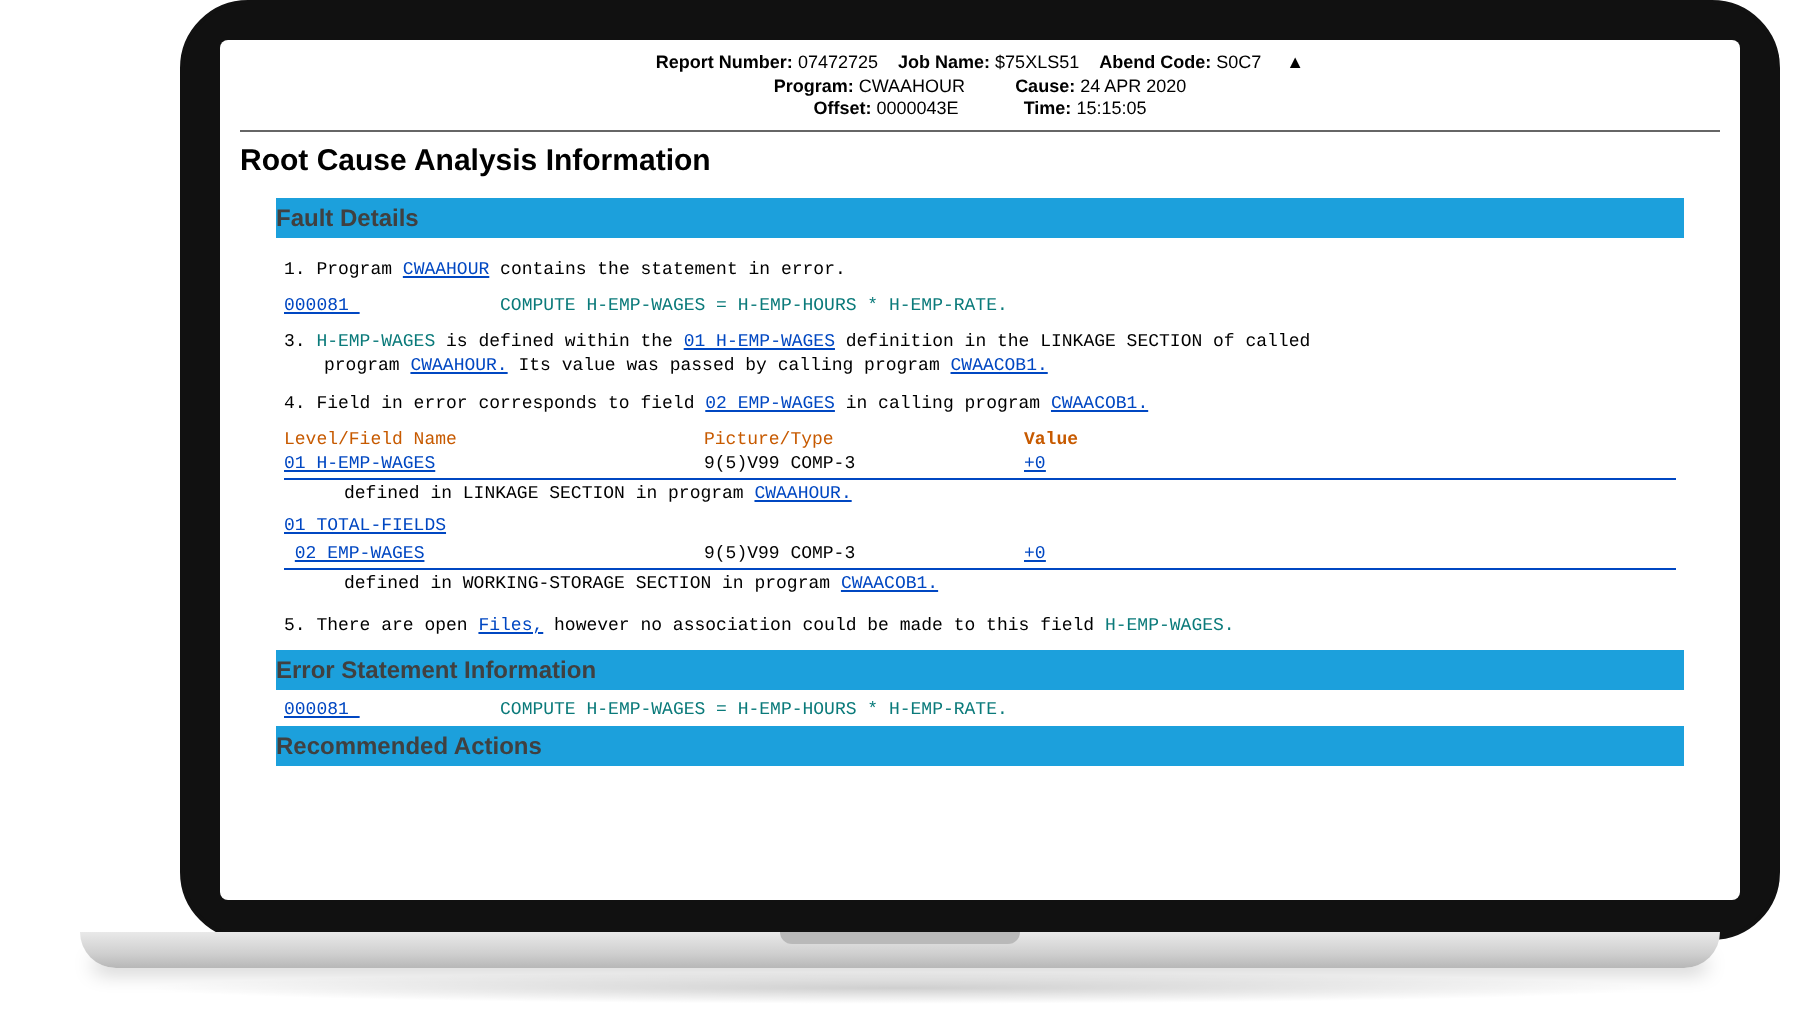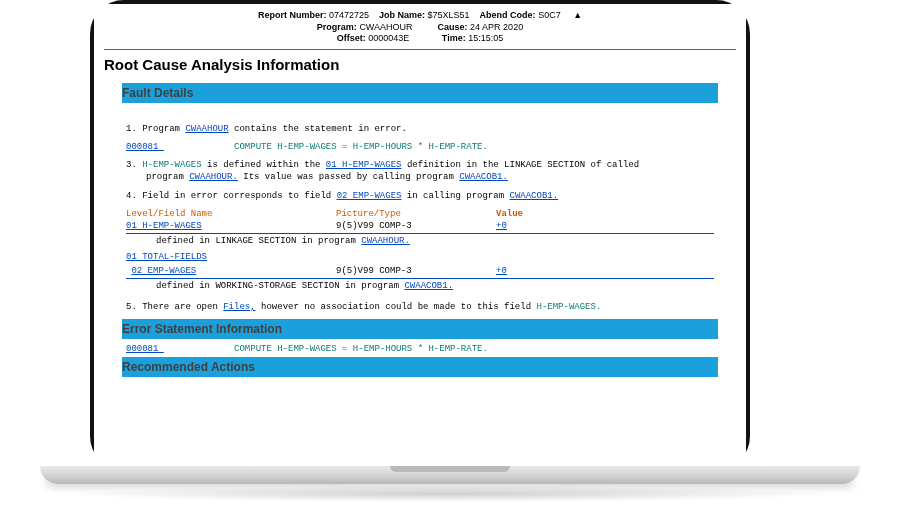--- a/index.html
+++ b/index.html
@@ -15,27 +15,27 @@
     width: 900px;
     height: 516px;
     position: relative;
     background: #fff;
   }
   
   .laptop {
     position: absolute;
     left: 90px;
     top: 0px;
-    width: 660px;
+    width: 800px;
     height: 470px;
     border: 2px solid #111;
     border-radius: 34px;
     background: #111;
     box-sizing: border-box;
-    padding: 2px;
+    padding: 18px;
   }
   .screen {
     width: 100%;
     height: 100%;
     background: #fff;
     border-radius: 4px;
     overflow: hidden;
     position: relative;
   }
   .base {
@@ -93,21 +93,21 @@
   }
   .section-bar {
     background: #1ca0dc;
     color: #404040;
     font-weight: bold;
     font-size: 12px;
     padding: 3px 0;
     margin: 0 18px;
   }
   .body {
-    margin: 20px 22px 0 22px;
+    margin: 10px 22px 0 22px;
     font-family: "Courier New", Courier, monospace;
     font-size: 9px;
     line-height: 1.35;
     color: #000;
   }
   .body p { margin: 0 0 6px 0; }
   a.link, .link {
     color: #0047c2;
     text-decoration: underline;
     cursor: pointer;

